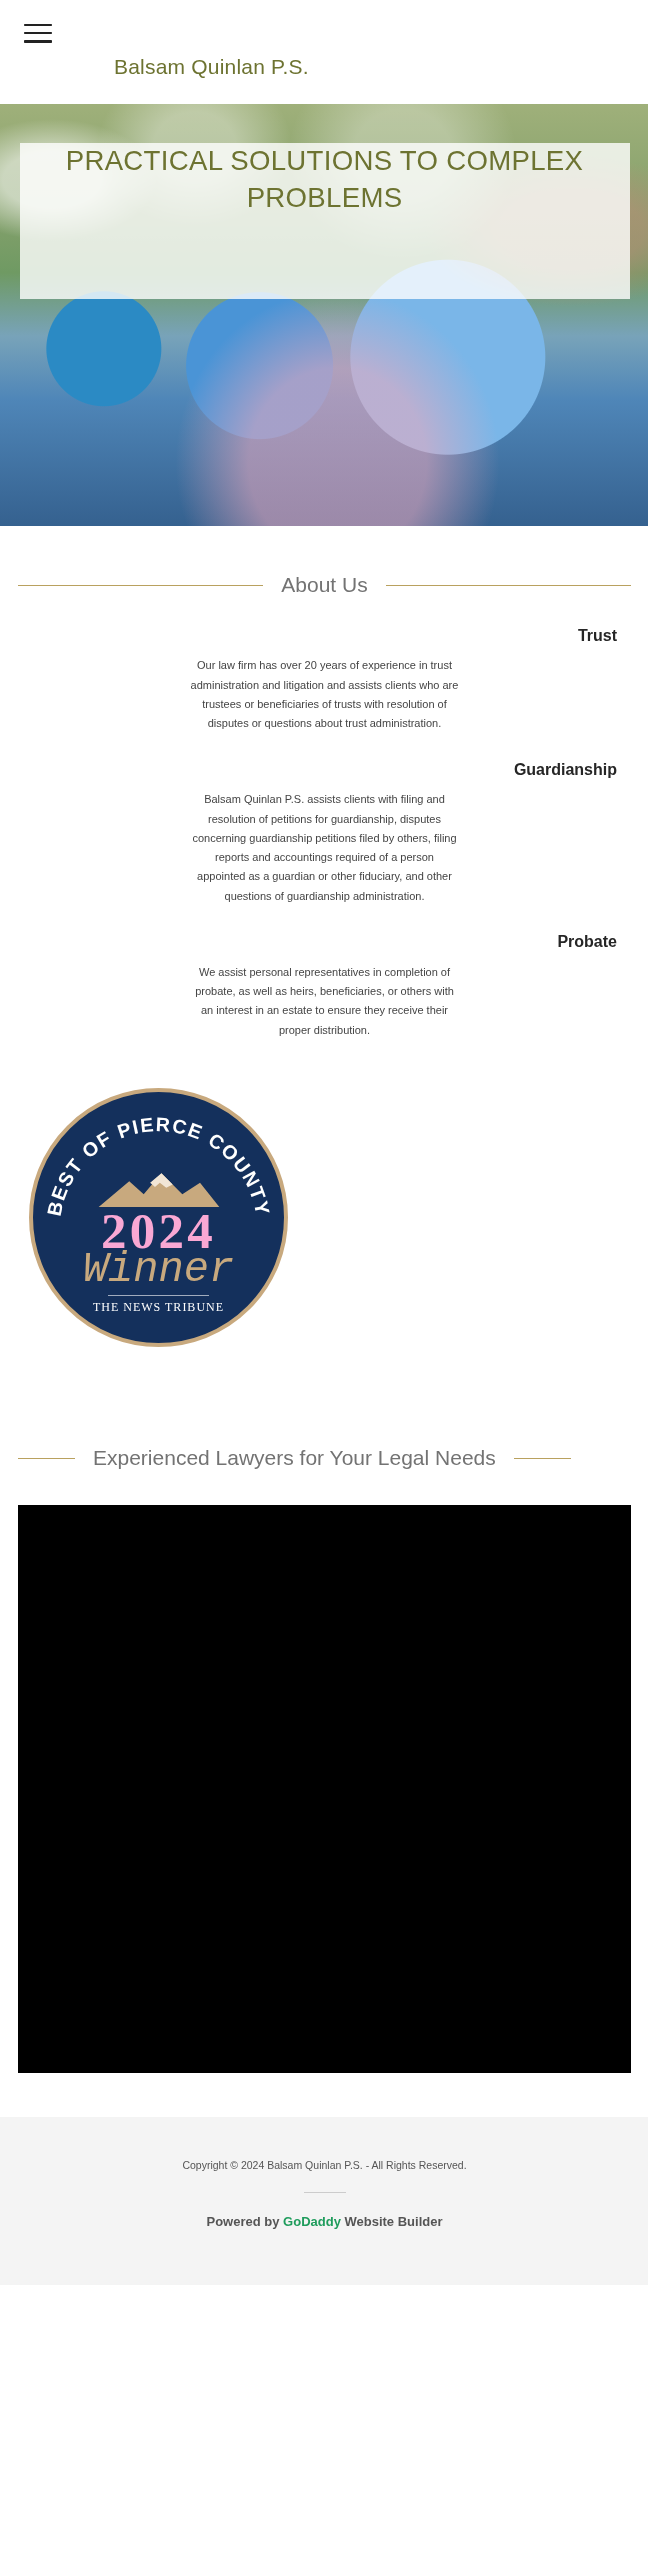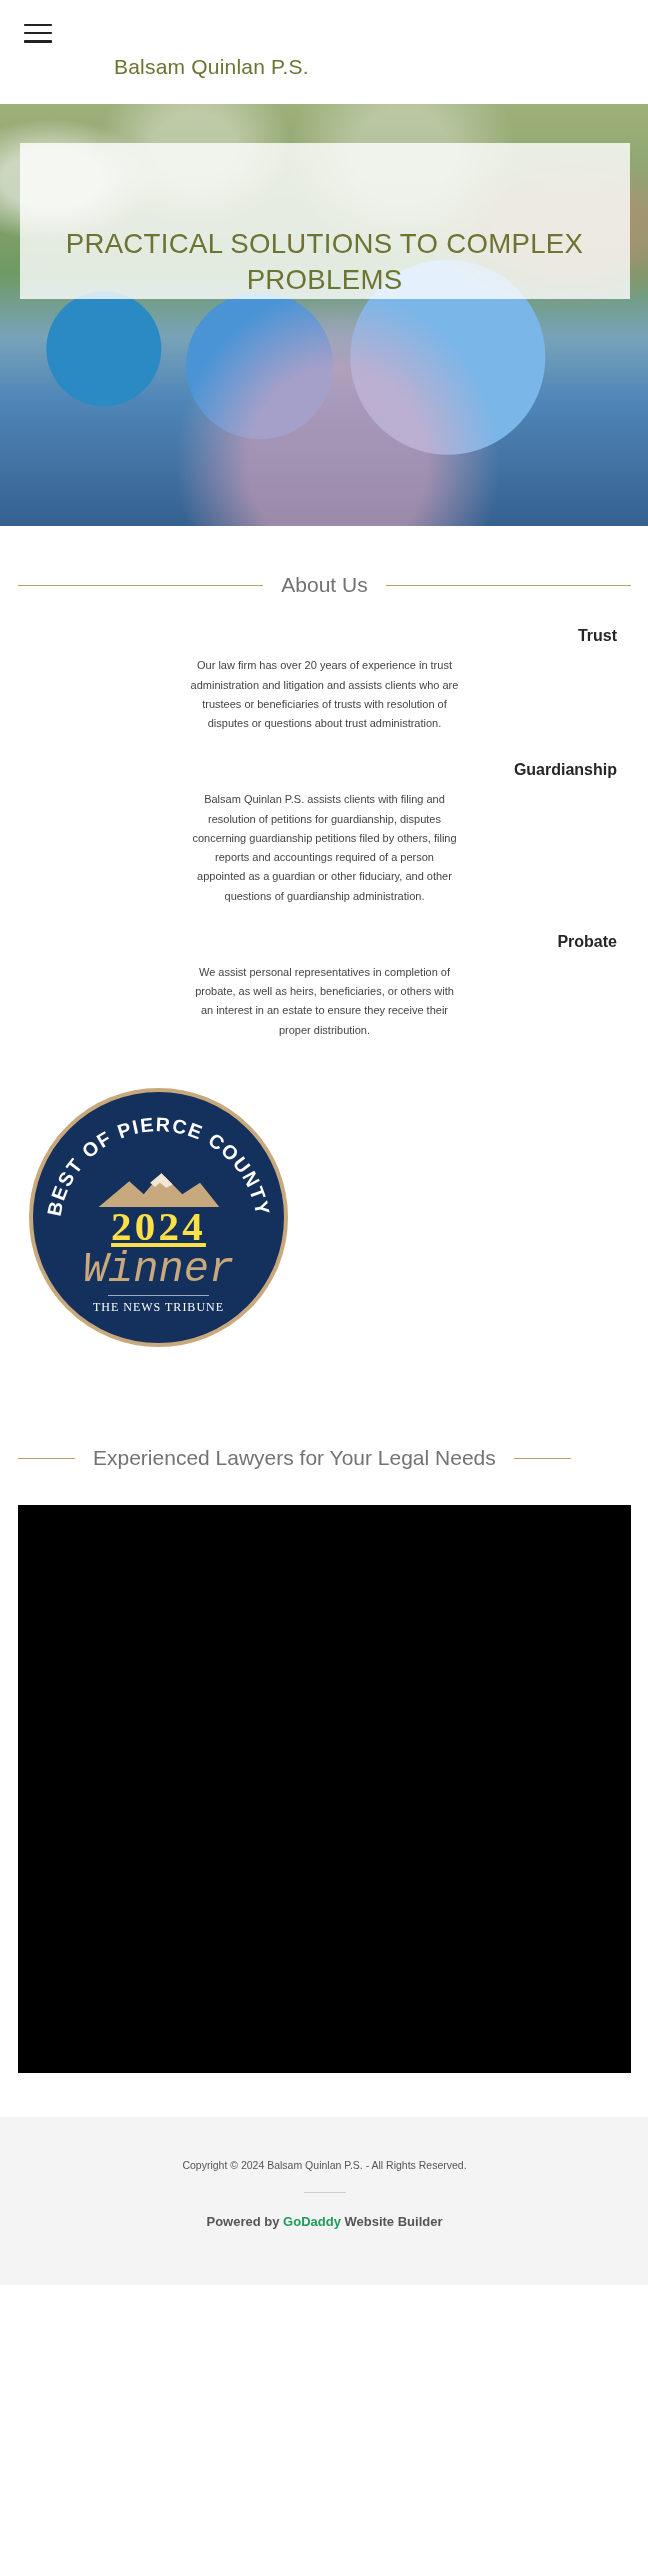--- a/index.html
+++ b/index.html
@@ -70,21 +70,21 @@
       radial-gradient(ellipse at 52% 85%, rgba(240,170,190,.55) 0 89px, rgba(240,170,190,0) 162px);
   }
   .hero-overlay {
     position: absolute;
     left: 19.5px;
     right: 19.5px;
     top: 39px;
     height: 156px;
     background: rgba(255,255,255,.80);
     display: flex;
-    align-items: flex-end;
+    align-items: flex-start;
     justify-content: center;
     text-align: center;
     padding: 0 32px;
   }
   .hero-title {
     font-size: 27.6px;
     line-height: 1.33;
     color: #6d7331;
     font-weight: 400;
     letter-spacing: 0.3px;
@@ -154,25 +154,24 @@
     left: 50%;
     top: 78px;
     transform: translateX(-50%);
     width: 122px;
     height: 37px;
   }
   .badge .year {
     position: absolute;
     top: 110px; left: 0; right: 0;
     font-family: "Liberation Serif", serif;
-    font-size: 41px;
+    font-size: 51px;
     letter-spacing: 3.2px;
-    color: #fde047;
+    color: #f9a8d4;
     font-weight: 700;
-    text-decoration: underline;
   }
   .badge .winner {
     position: absolute;
     top: 154px; left: 0; right: 0;
     font-family: Liberation Mono, monospace;
     font-style: italic;
     font-size: 42px;
     color: #c8a97e;
   }
   .badge .tribune {

